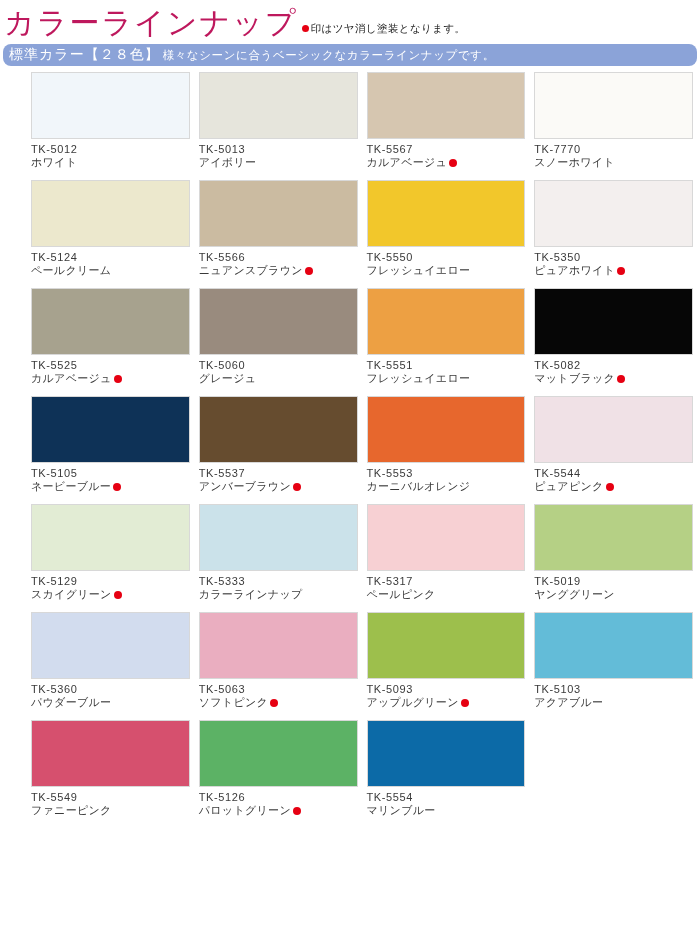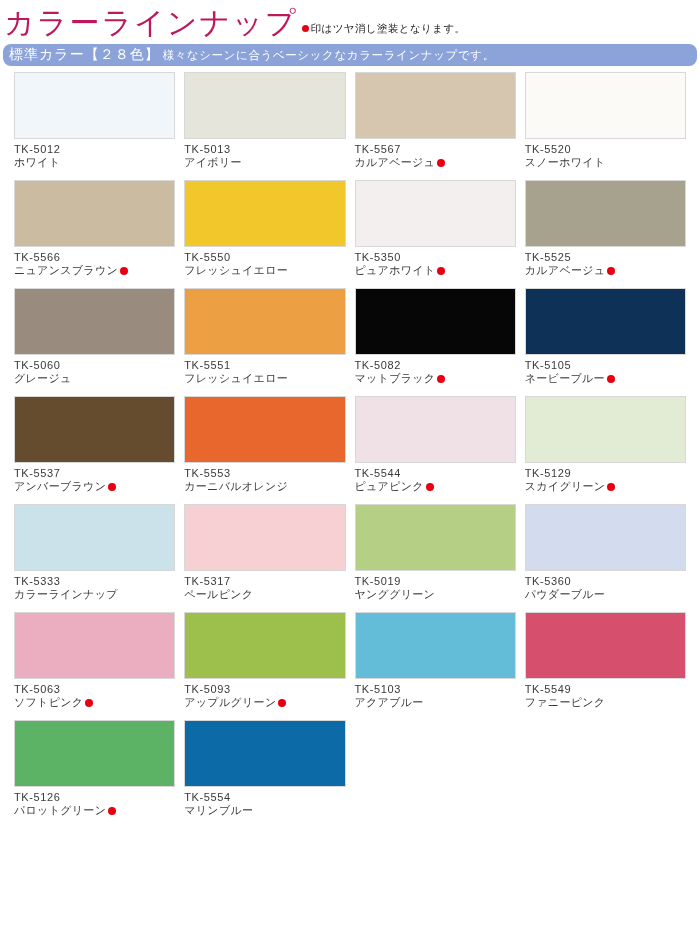--- a/index.html
+++ b/index.html
@@ -86,22 +86,23 @@
     margin-left: 3px;
     font-family: "DejaVu Sans", "Liberation Sans", sans-serif;
   }
 
   
   .swatch-grid {
     display: grid;
     grid-template-columns: repeat(4, 1fr);
     column-gap: 9px;
     row-gap: 0;
-    padding: 0 14px;
+    padding: 0 7px;
     box-sizing: border-box;
+    margin-left: 24px;
   }
   .swatch-cell {
     display: flex;
     flex-direction: column;
     padding-bottom: 10px;
   }
   .swatch-chip {
     width: 100%;
     height: 67px;
     border: 1px solid #d8d8d8;
@@ -169,23 +170,30 @@
     <div class="swatch-cell">
       <div class="swatch-chip" style="background: rgb(214, 198, 176);"></div>
       <div class="swatch-code">TK-5567</div>
       <div class="swatch-nameline">
         <span>カルアベージュ</span>
         <span class="matte-dot" style="background: rgb(230, 0, 18);"></span>
       </div>
     </div>
     <div class="swatch-cell">
       <div class="swatch-chip" style="background: rgb(251, 250, 247);"></div>
-      <div class="swatch-code">TK-5520</div>
+      <div class="swatch-code">TK-7770</div>
       <div class="swatch-nameline">
         <span>スノーホワイト</span>
+      </div>
+    </div>
+    <div class="swatch-cell">
+      <div class="swatch-chip" style="background: rgb(236, 232, 205);"></div>
+      <div class="swatch-code">TK-5124</div>
+      <div class="swatch-nameline">
+        <span>ペールクリーム</span>
       </div>
     </div>
     <div class="swatch-cell">
       <div class="swatch-chip" style="background: rgb(203, 187, 161);"></div>
       <div class="swatch-code">TK-5566</div>
       <div class="swatch-nameline">
         <span>ニュアンスブラウン</span>
         <span class="matte-dot" style="background: rgb(230, 0, 18);"></span>
       </div>
     </div>

